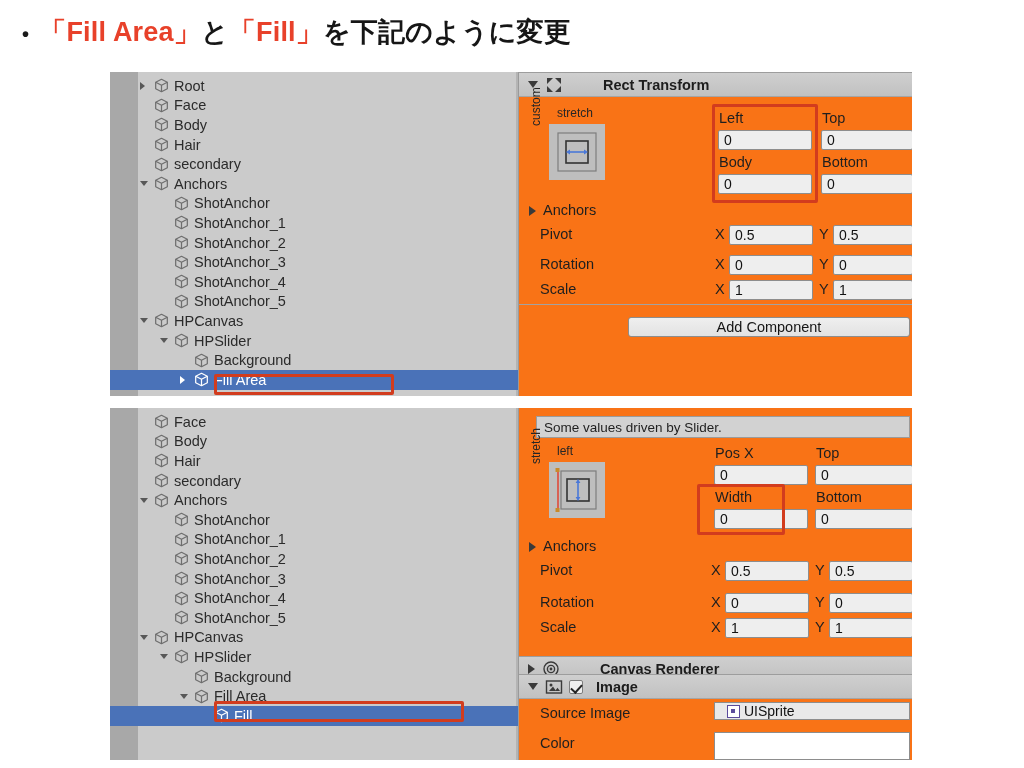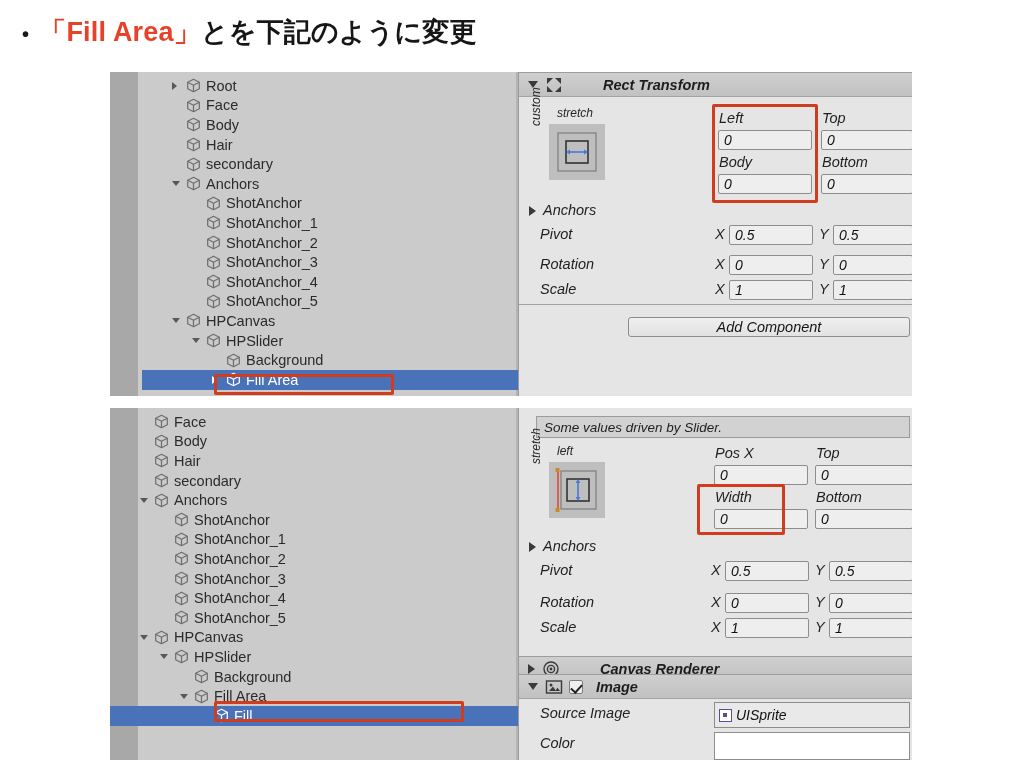--- a/index.html
+++ b/index.html
@@ -58,21 +58,21 @@
     border-top: 5.5px solid #585858; border-bottom: 0;
   }
   .cube { flex: 0 0 auto; width: 15px; height: 15px; margin-right: 5px; }
   .cube svg { display: block; width: 15px; height: 15px; }
 
   .redbox { position: absolute; border: 3px solid #d23c1e; border-radius: 2px; pointer-events: none; }
 
   
   .insp {
     position: absolute; left: 408px; top: 0; right: 0; bottom: 0;
-    background: #e5e5e5; border-left: 1px solid #9a9a9a; font-style: italic;
+    background: #f97316; border-left: 1px solid #9a9a9a;
   }
   .comp-head {
     position: relative; height: 25px;
     background: linear-gradient(#cfcfcf,#c1c1c1);
     border-top: 1px solid #9d9d9d; border-bottom: 1px solid #a5a5a5;
     display: flex; align-items: center;
     font-size: 14.5px; font-weight: bold; color: #1d1d1d;
   }
   .comp-head .foldtri {
     width: 0; height: 0; margin: 0 7px 0 9px;
@@ -128,23 +128,23 @@
   .addbtn {
     position: absolute; height: 20px;
     background: linear-gradient(#efefef,#e2e2e2);
     border: 1px solid #8d8d8d; border-radius: 3px;
     font-size: 14.5px; color: #151515;
     display: flex; align-items: center; justify-content: center;
   }
   .sep { position: absolute; left: 0; right: 0; height: 1px; background: #a2a2a2; }
 
   .sprite-fld {
-    position: absolute; height: 26px; background: #e9e9e9;
+    position: absolute; height: 18px; background: #e9e9e9;
     border: 1px solid #8d8d8d;
-    display: flex; align-items: center; padding-left: 4px;
+    display: flex; align-items: center; padding-left: 12px;
     font-size: 14px; color: #111;
   }
   .sprite-ico {
     width: 13px; height: 13px; border: 1.5px solid #5b4b9c;
     margin-right: 4px; position: relative; flex: 0 0 auto; background:#fff;
   }
   .sprite-ico::after {
     content:""; position:absolute; left:3px; top:3px; width:4px; height:4px; background:#5b4b9c;
   }
   .color-sw {
@@ -153,29 +153,30 @@
 </style>
 </head>
 <body>
 
 <div id="root">
 
   <div class="title-row">
     <span class="bullet">•</span>
     <span class="t-red">「Fill Area」</span>
     <span class="t-blk"> と </span>
+    <span class="t-red">「Fill」</span>
     <span class="t-blk"> を下記のように変更</span>
   </div>
 
   <div class="shot top">
 
     <div class="hier">
       <div class="gutter"></div>
       <div class="scroll-edge"></div>
-      <div id="top-hier-rows" style="position:absolute;left:0;right:0;top:4px;padding-left:32px;">
+      <div id="top-hier-rows" style="position:absolute;left:0;right:0;top:4px;">
           <div class="hrow">
             <span class="tri" style="left: 30px;"></span>
             <span style="display: inline-block; width: 44px; flex: 0 0 auto;"></span>
             <span class="cube">
               <svg viewBox="0 0 16 16">
                 <path d="M8 1.4 L14.2 4.6 L14.2 11.4 L8 14.6 L1.8 11.4 L1.8 4.6 Z" fill="none" stroke="#6e6e6e" stroke-width="1.3" stroke-linejoin="round"></path>
                 <path d="M1.8 4.6 L8 7.8 L14.2 4.6 M8 7.8 L8 14.6" fill="none" stroke="#6e6e6e" stroke-width="1.3" stroke-linejoin="round"></path>
               </svg>
             </span>
             <span>Root</span>

